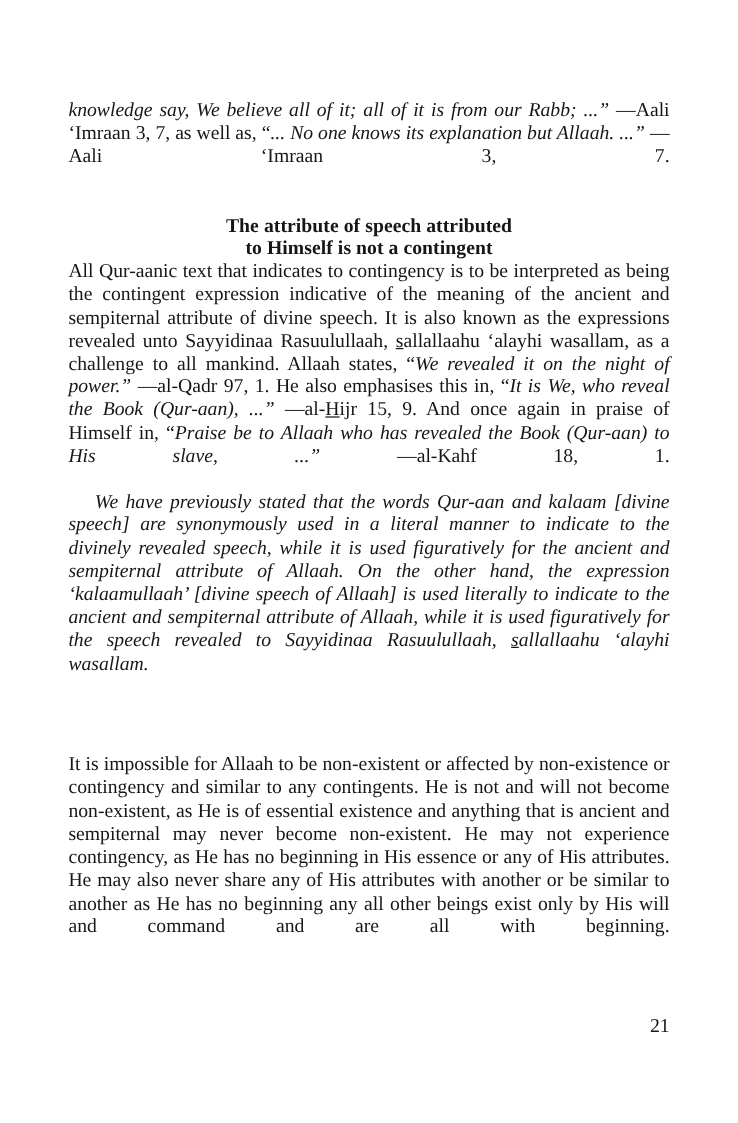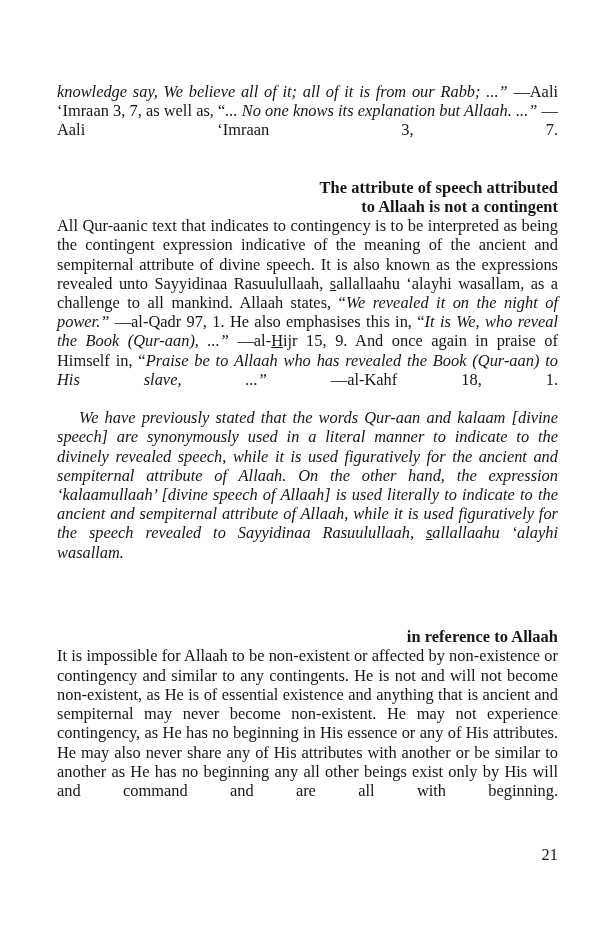--- a/index.html
+++ b/index.html
@@ -49,21 +49,21 @@
     content: "";
     display: inline-block;
     width: 100%;
   }
 
   h2.section-heading {
     margin: 0;
     font-size: 16.4px;
     line-height: 19.2px;
     font-weight: bold;
-    text-align: right;
+    text-align: center;
     letter-spacing: 0.05px;
   }
   .gap-medium { height: 19px; }
   .gap-large { height: 27px; }
 
   em.quote {
     font-style: italic;
   }
 
   .underdot {
@@ -89,36 +89,35 @@
   <div class="text-column">
 
     <p class="body-par">
       <em class="quote">knowledge say, We believe all of it; all of it is from our Rabb; ...”</em><span> —Aali ‘Imraan 3, 7, as well as, “</span><em class="quote">... No one knows its explanation but Allaah. ...”</em><span> —Aali ‘Imraan 3, 7.</span>
     </p>
 
     <div class="gap-medium"></div>
 
     <h2 class="section-heading">
       <span>The attribute of speech attributed</span><br>
-      <span>to Allaah is not a contingent</span>
+      <span>to Himself is not a contingent</span>
     </h2>
 
     <p class="body-par">
       <span>All Qur-aanic text that indicates to contingency is to be interpreted as being the contingent expression indicative of the meaning of the ancient and sempiternal attribute of divine speech. It is also known as the expressions revealed unto Sayyidinaa Rasuulullaah, </span><span class="underdot">s</span><span>allallaahu ʻalayhi wasallam, as a challenge to all mankind. Allaah states, “</span><em class="quote">We revealed it on the night of power.”</em><span> —al-Qadr 97, 1. He also emphasises this in, “</span><em class="quote">It is We, who reveal the Book (Qur-aan), ...”</em><span> —al-</span><span class="underdot">H</span><span>ijr 15, 9. And once again in praise of Himself in, “</span><em class="quote">Praise be to Allaah who has revealed the Book (Qur-aan) to His slave, ...”</em><span> —al-Kahf 18, 1.</span>
     </p>
 
     <p class="body-par indented">
       <span>We have previously stated that the words Qur-aan and kalaam [divine speech] are synonymously used in a literal manner to indicate to the divinely revealed speech, while it is used figuratively for the ancient and sempiternal attribute of Allaah. On the other hand, the expression ‘kalaamullaah’ [divine speech of Allaah] is used literally to indicate to the ancient and sempiternal attribute of Allaah, while it is used figuratively for the speech revealed to Sayyidinaa Rasuulullaah, </span><span class="underdot">s</span><span>allallaahu ʻalayhi wasallam.</span>
     </p>
 
     <div class="gap-large"></div>
 
     <h2 class="section-heading">
       <br>
-      <span>in reference to Allaah</span>
     </h2>
 
     <p class="body-par">
       <span>It is impossible for Allaah to be non-existent or affected by non-existence or contingency and similar to any contingents. He is not and will not become non-existent, as He is of essential existence and anything that is ancient and sempiternal may never become non-existent. He may not experience contingency, as He has no beginning in His essence or any of His attributes. He may also never share any of His attributes with another or be similar to another as He has no beginning any all other beings exist only by His will and command and are all with beginning.</span>
     </p>
 
   </div>
 
   <div class="page-number">21</div>
 

